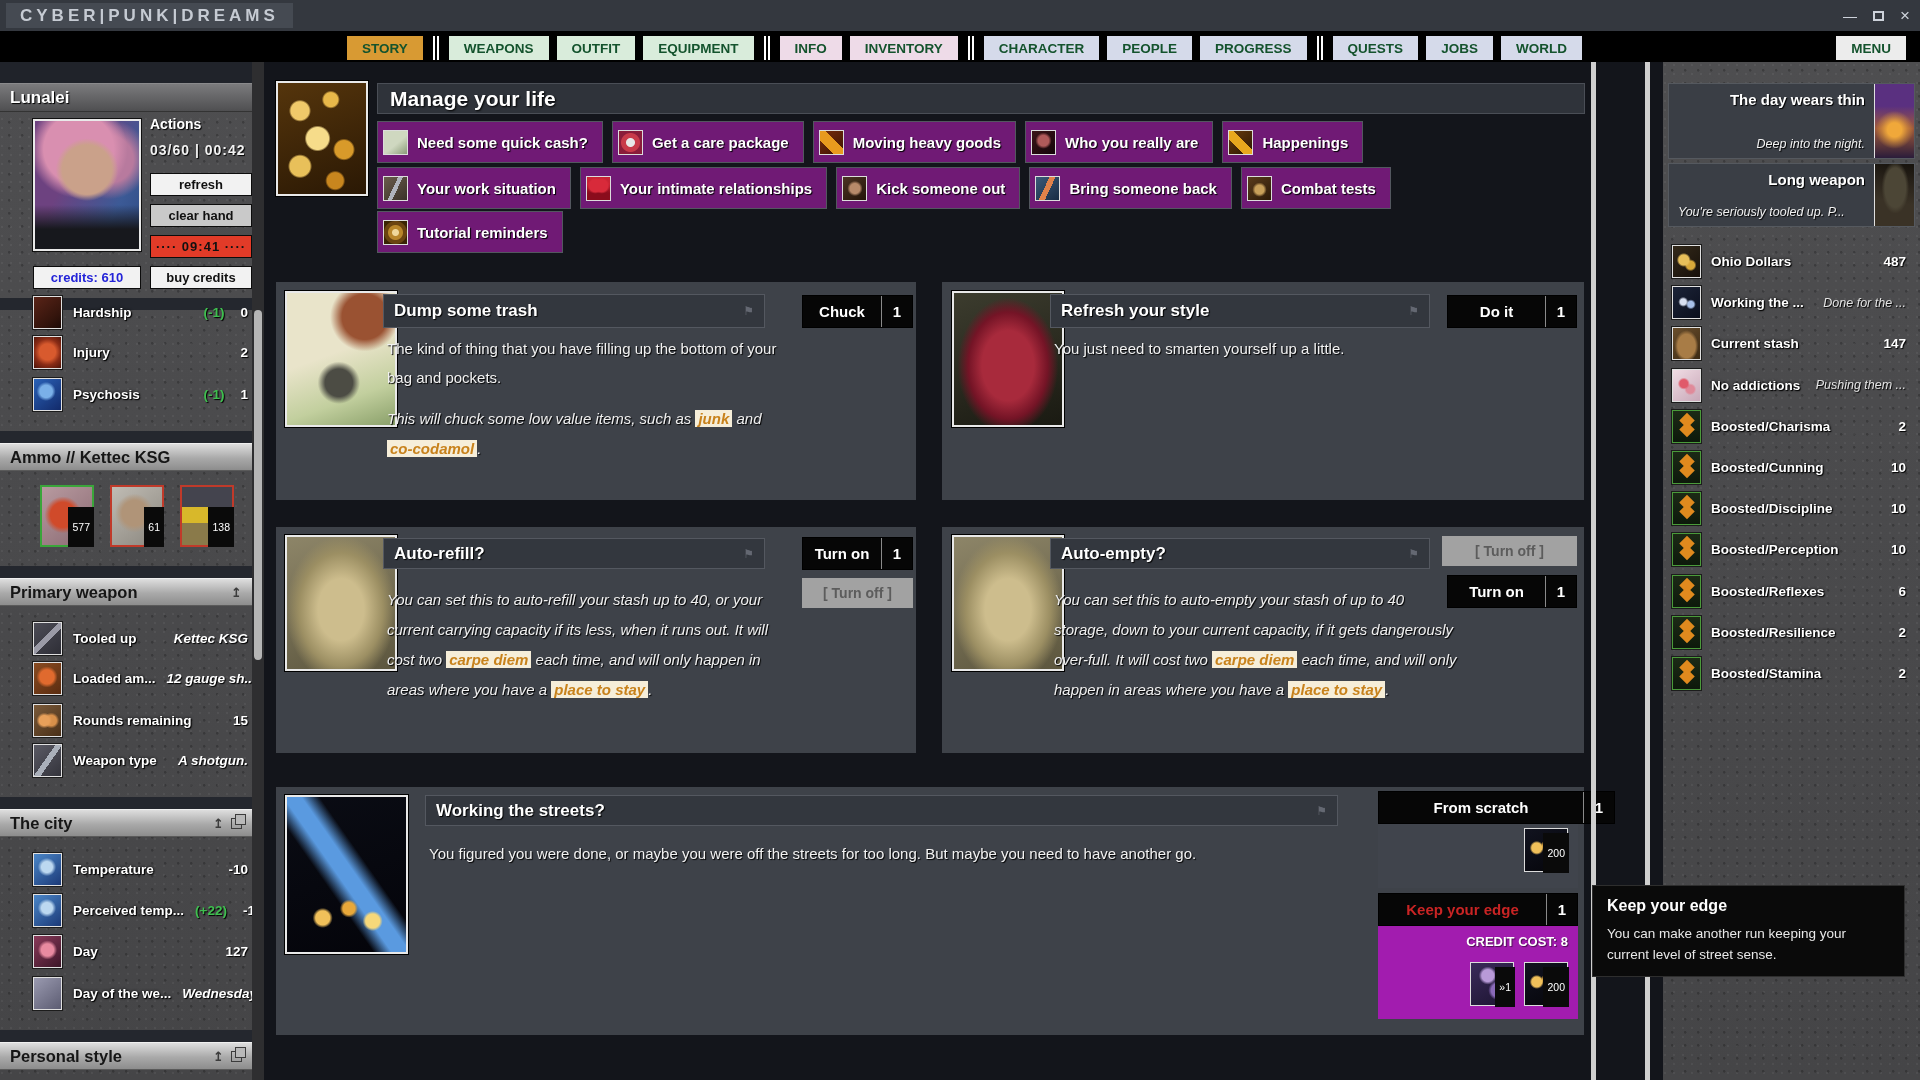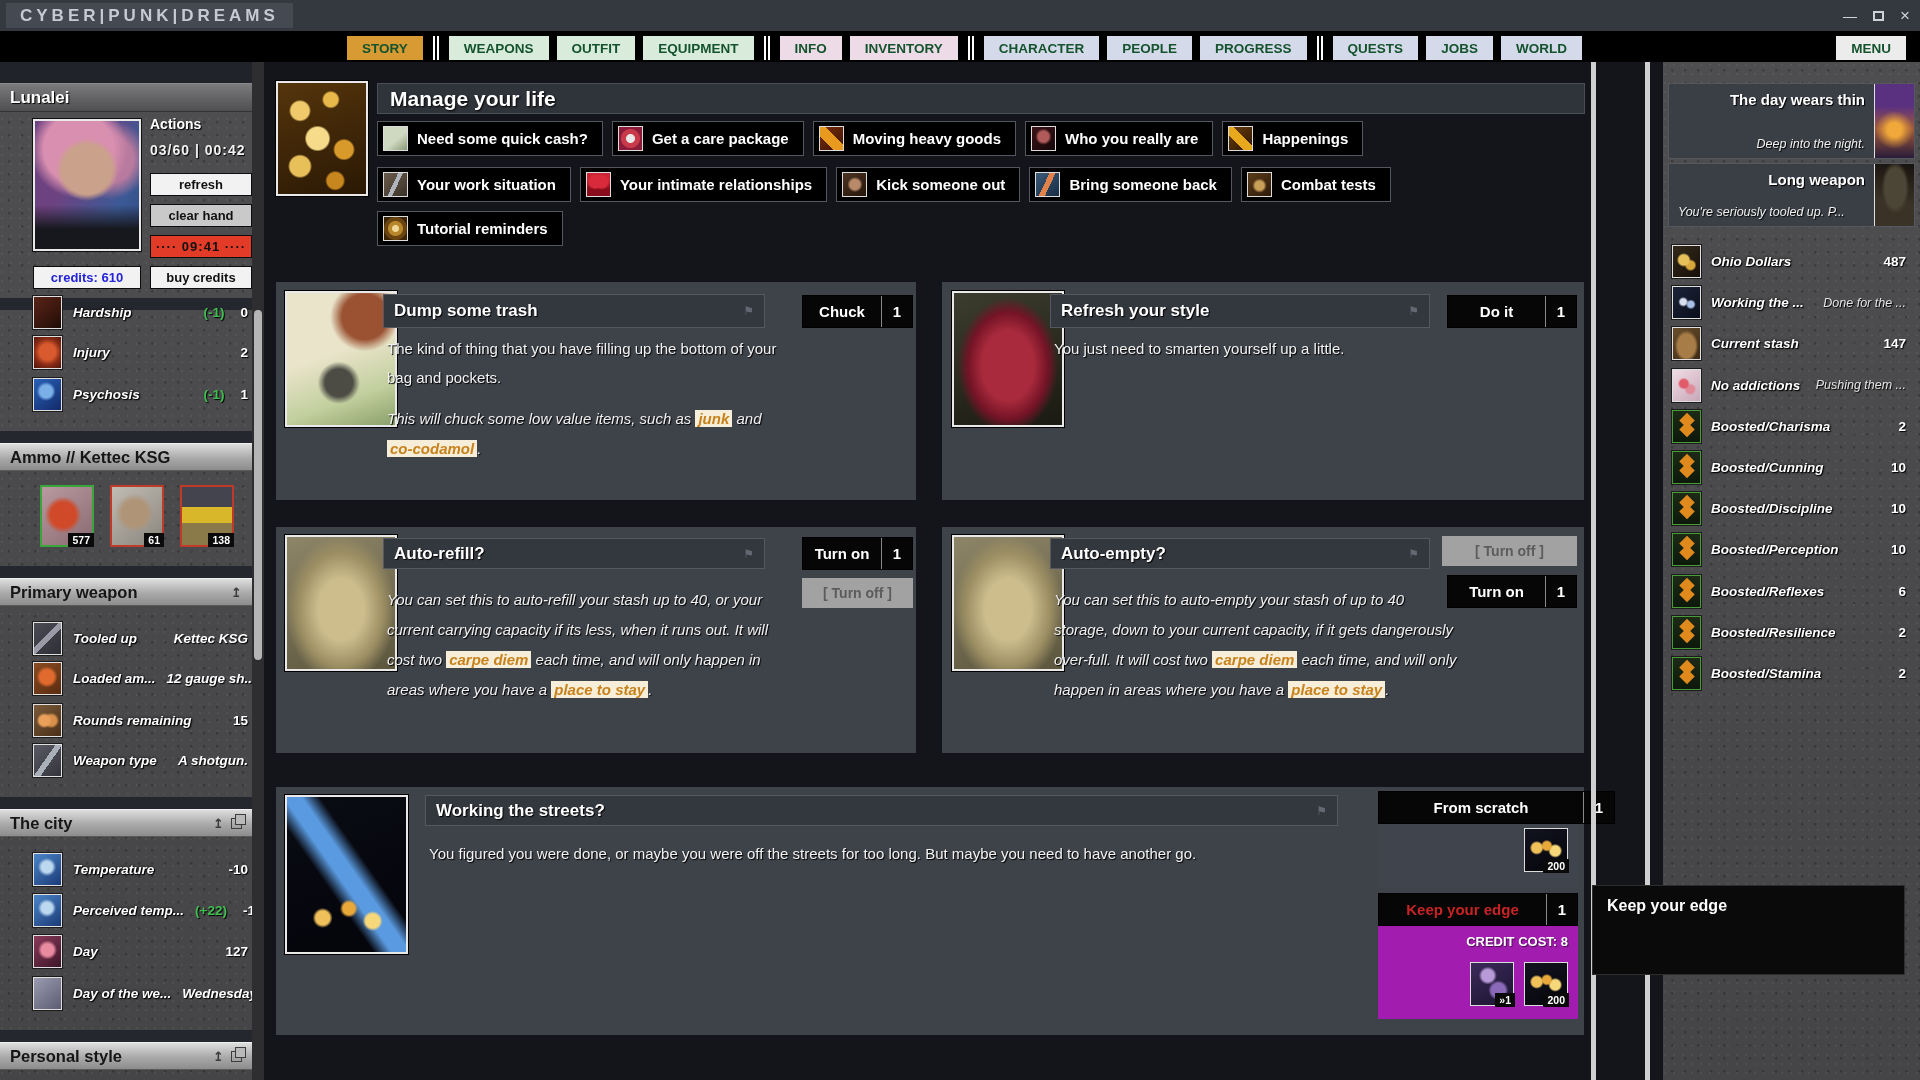--- a/index.html
+++ b/index.html
@@ -38,21 +38,21 @@
   .sec-strip { position:absolute; left:0; width:100%; height:12px; background:#24272e; }
   .sec-h { position:absolute; left:0; width:252px; height:28px; display:flex; align-items:center; padding:0 10px;
     background:linear-gradient(180deg,#dedede,#a9a9a9 55%,#8d8d8d); color:#161616; font-size:16.5px; font-weight:bold;
     border-top:1px solid #efefef; border-bottom:1px solid #5a5a5a; cursor:pointer; }
   .sec-h .hicons { margin-left:auto; display:flex; gap:7px; align-items:center; color:#3c3c3c; }
   .pin-g { font-size:13px; line-height:1; cursor:pointer; }
   .expand-g { width:11px; height:11px; border:1.5px solid #3c3c3c; position:relative; cursor:pointer; }
   .expand-g::after { content:""; position:absolute; left:3px; top:-5px; width:9px; height:9px; border:1.5px solid #3c3c3c; background:#b9b9b9; }
 
   .srow { position:absolute; left:33px; right:16px; height:40px; display:flex; align-items:center; gap:11px; }
-  .srow-label { color:#fff; font-weight:bold; font-size:13.5px; text-shadow:1px 1px 1px #000,0 0 3px #000; white-space:nowrap;font-style:italic; }
+  .srow-label { color:#fff; font-weight:bold; font-size:13.5px; text-shadow:1px 1px 1px #000,0 0 3px #000; white-space:nowrap; }
   .srow-val { margin-left:auto; color:#fff; font-weight:bold; font-size:13.5px; text-shadow:1px 1px 1px #000; white-space:nowrap; }
   .srow-val.it, .it { font-style:italic; }
   .mod { color:#3fbf4f; font-weight:bold; font-size:13.5px; margin-right:5px; text-shadow:1px 1px 1px #000; }
   .sicon { width:29px; height:33px; border:1px solid #e0e0e0; outline:1px solid #1c1c1c; flex:none; position:relative; }
 
   
   #left-sb { left:0; width:264px; }
   .lun-strip { position:absolute; left:0; top:0; width:264px; height:21px; background:#20232a; }
   .lun-h { position:absolute; left:0; top:21px; width:252px; height:29px; display:flex; align-items:center; padding:0 10px;
     background:linear-gradient(180deg,#7b7b7d,#4f4f51); color:#fff; font-size:17px; font-weight:bold;
@@ -67,21 +67,21 @@
     background:linear-gradient(180deg,transparent,#17181d 55%); }
   .actions-label { position:absolute; left:150px; top:54px; color:#fff; font-weight:bold; font-size:14px; text-shadow:1px 1px 1px #000; }
   .actions-val { position:absolute; left:150px; top:80px; color:#f2f2f2; font-weight:bold; font-size:14px; letter-spacing:1px; text-shadow:1px 1px 1px #000; }
   .sb-btn { position:absolute; left:150px; width:102px; height:23px; display:flex; align-items:center; justify-content:center;
     font-size:13px; font-weight:bold; color:#111; background:#f2f2f2; border:1px solid #0c0c0c; cursor:pointer; white-space:nowrap; }
   .sb-btn.gray { background:#c9c9c9; }
   .sb-btn.red { background:#e23b28; letter-spacing:1px; }
   .sb-btn.credits { left:33px; width:108px; color:#2424d8; }
 
   .ammo-tile { position:absolute; width:54px; height:62px; border:2px solid; cursor:pointer; }
-  .ammo-badge, .thumb-badge { position:absolute; right:-2px; bottom:-2px; background:#0a0a0a; color:#fff; font-size:10.5px; font-weight:bold; padding:1px 4px; }
+  .ammo-badge, .thumb-badge { position:absolute; right:-2px; bottom:-2px; background:#0a0a0a; color:#fff; font-size:10.5px; font-weight:normal; padding:14px 4px; }
   .b-green { border-color:#3aa53a; }
   .b-red { border-color:#c03a2a; }
 
   
   .lsb-track { position:absolute; left:252px; top:0; width:12px; height:100%; background:#2e2e30; }
   .lsb-thumb { position:absolute; left:2px; top:248px; width:8px; height:350px; background:#b5b5b5; border-radius:4px; cursor:pointer; }
 
   
   #main { position:absolute; left:270px; top:62px; width:1321px; bottom:0; background:#13151b; }
   .st-img { position:absolute; left:6px; top:19px; width:92px; height:115px; border:2px solid #e9e9e9; outline:1px solid #000;
@@ -90,21 +90,21 @@
       radial-gradient(circle at 60% 15%, #e8b84a 0 7px, transparent 9px),
       radial-gradient(circle at 45% 50%, #f6dc8a 0 11px, transparent 13px),
       radial-gradient(circle at 75% 60%, #d89a2a 0 9px, transparent 11px),
       radial-gradient(circle at 25% 75%, #e8c05a 0 10px, transparent 12px),
       radial-gradient(circle at 65% 88%, #c8861e 0 8px, transparent 10px),
       linear-gradient(160deg,#55350c,#2a1804); }
   .st-titlebar { position:absolute; left:107px; top:21px; width:1208px; height:31px; background:#2f333a; border:1px solid #4a4e56;
     display:flex; align-items:center; padding:12px 12px; }
   .st-title { color:#fff; font-size:21px; font-weight:bold; text-shadow:1px 1px 2px #000; }
   .st-row { position:absolute; left:107px; display:flex; gap:9px; }
-  .st-btn { height:35px; background:#000000; border:1px solid #53575f; display:flex; align-items:center; gap:9px; padding:0 14px 0 5px; cursor:pointer; }
+  .st-btn { height:42px; background:#701a75; border:1px solid #53575f; display:flex; align-items:center; gap:9px; padding:0 14px 0 5px; cursor:pointer; }
   .st-btn-label { color:#fff; font-weight:bold; font-size:15px; text-shadow:1px 1px 1px #000; white-space:nowrap; }
   .bicon { width:25px; height:25px; border:1px solid #dcdcdc; flex:none; }
 
   .card { position:absolute; background:#3e4249; }
   .card-img { position:absolute; border:2px solid #e9e9e9; outline:1px solid #000; }
   .card-titlebar { position:absolute; height:34px; background:#33373e; border:1px solid #545860; display:flex; align-items:center; padding:0 10px; }
   .card-title { color:#fff; font-size:17px; font-weight:bold; text-shadow:1px 1px 1px #000; }
   .tb-pin { margin-left:auto; color:#646872; font-size:12px; cursor:pointer; }
   .card-body { position:absolute; color:#f2f2f2; font-size:15px; line-height:29px; text-shadow:1px 1px 1px #000; }
   .card-flavor { position:absolute; color:#f0f0f0; font-size:15px; line-height:30px; font-style:italic; text-shadow:1px 1px 1px #000; }
@@ -631,15 +631,16 @@
     <span class="sicon ic-boost"></span>
     <span class="srow-label">Boosted/Stamina</span>
 
     <span class="srow-val">2</span>
   </div>
       </div>
   </div>
 
   <div class="tooltip">
     <div class="tt-title">Keep your edge</div>
+    <div class="tt-body">You can make another run keeping your current level of street sense.</div>
   </div>
 
 </div>
 
 </body></html>

